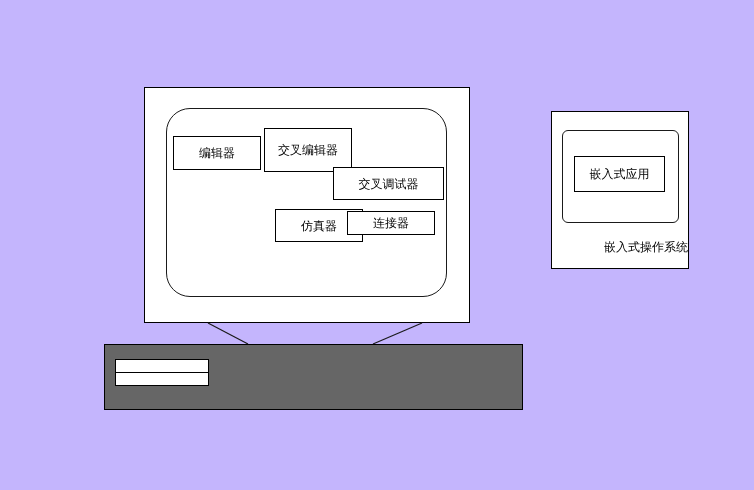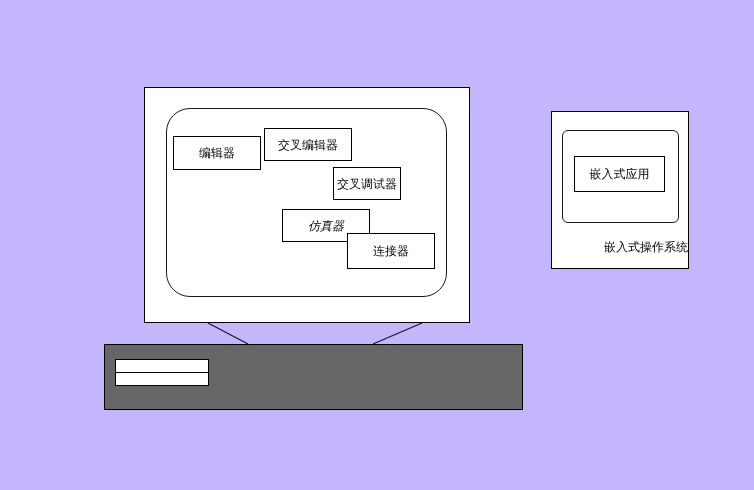--- a/index.html
+++ b/index.html
@@ -76,30 +76,30 @@
 </head>
 <body>
 
 <div class="canvas">
 
   <div class="monitor">
     <div class="screen">
       <div class="tool-box" style="left:6px; top:27px; width:88px; height:34px;">
         <span>编辑器</span>
       </div>
-      <div class="tool-box" style="left:97px; top:19px; width:88px; height:33px;justify-content:center;">
+      <div class="tool-box" style="left:97px; top:19px; width:88px; height:44px;justify-content:center;">
         <span>交叉编辑器</span>
       </div>
-      <div class="tool-box" style="left:166px; top:58px; width:68px; height:33px;">
+      <div class="tool-box" style="left:166px; top:58px; width:111px; height:33px;">
         <span>交叉调试器</span>
       </div>
-      <div class="tool-box" style="left:115px; top:100px; width:88px; height:33px; z-index:1;font-style:italic;">
+      <div class="tool-box" style="left:108px; top:100px; width:88px; height:33px; z-index:1;">
         <span>仿真器</span>
       </div>
-      <div class="tool-box" style="left:180px; top:124px; width:88px; height:36px; z-index:2;">
+      <div class="tool-box" style="left:180px; top:102px; width:88px; height:24px; z-index:2;">
         <span>连接器</span>
       </div>
     </div>
   </div>
 
   <svg class="stand" width="419" height="23" viewBox="0 0 419 23">
     <line x1="104" y1="1" x2="144" y2="22" stroke="#1a1a1a" stroke-width="1.2"></line>
     <line x1="318" y1="1" x2="269" y2="22" stroke="#1a1a1a" stroke-width="1.2"></line>
   </svg>
 

